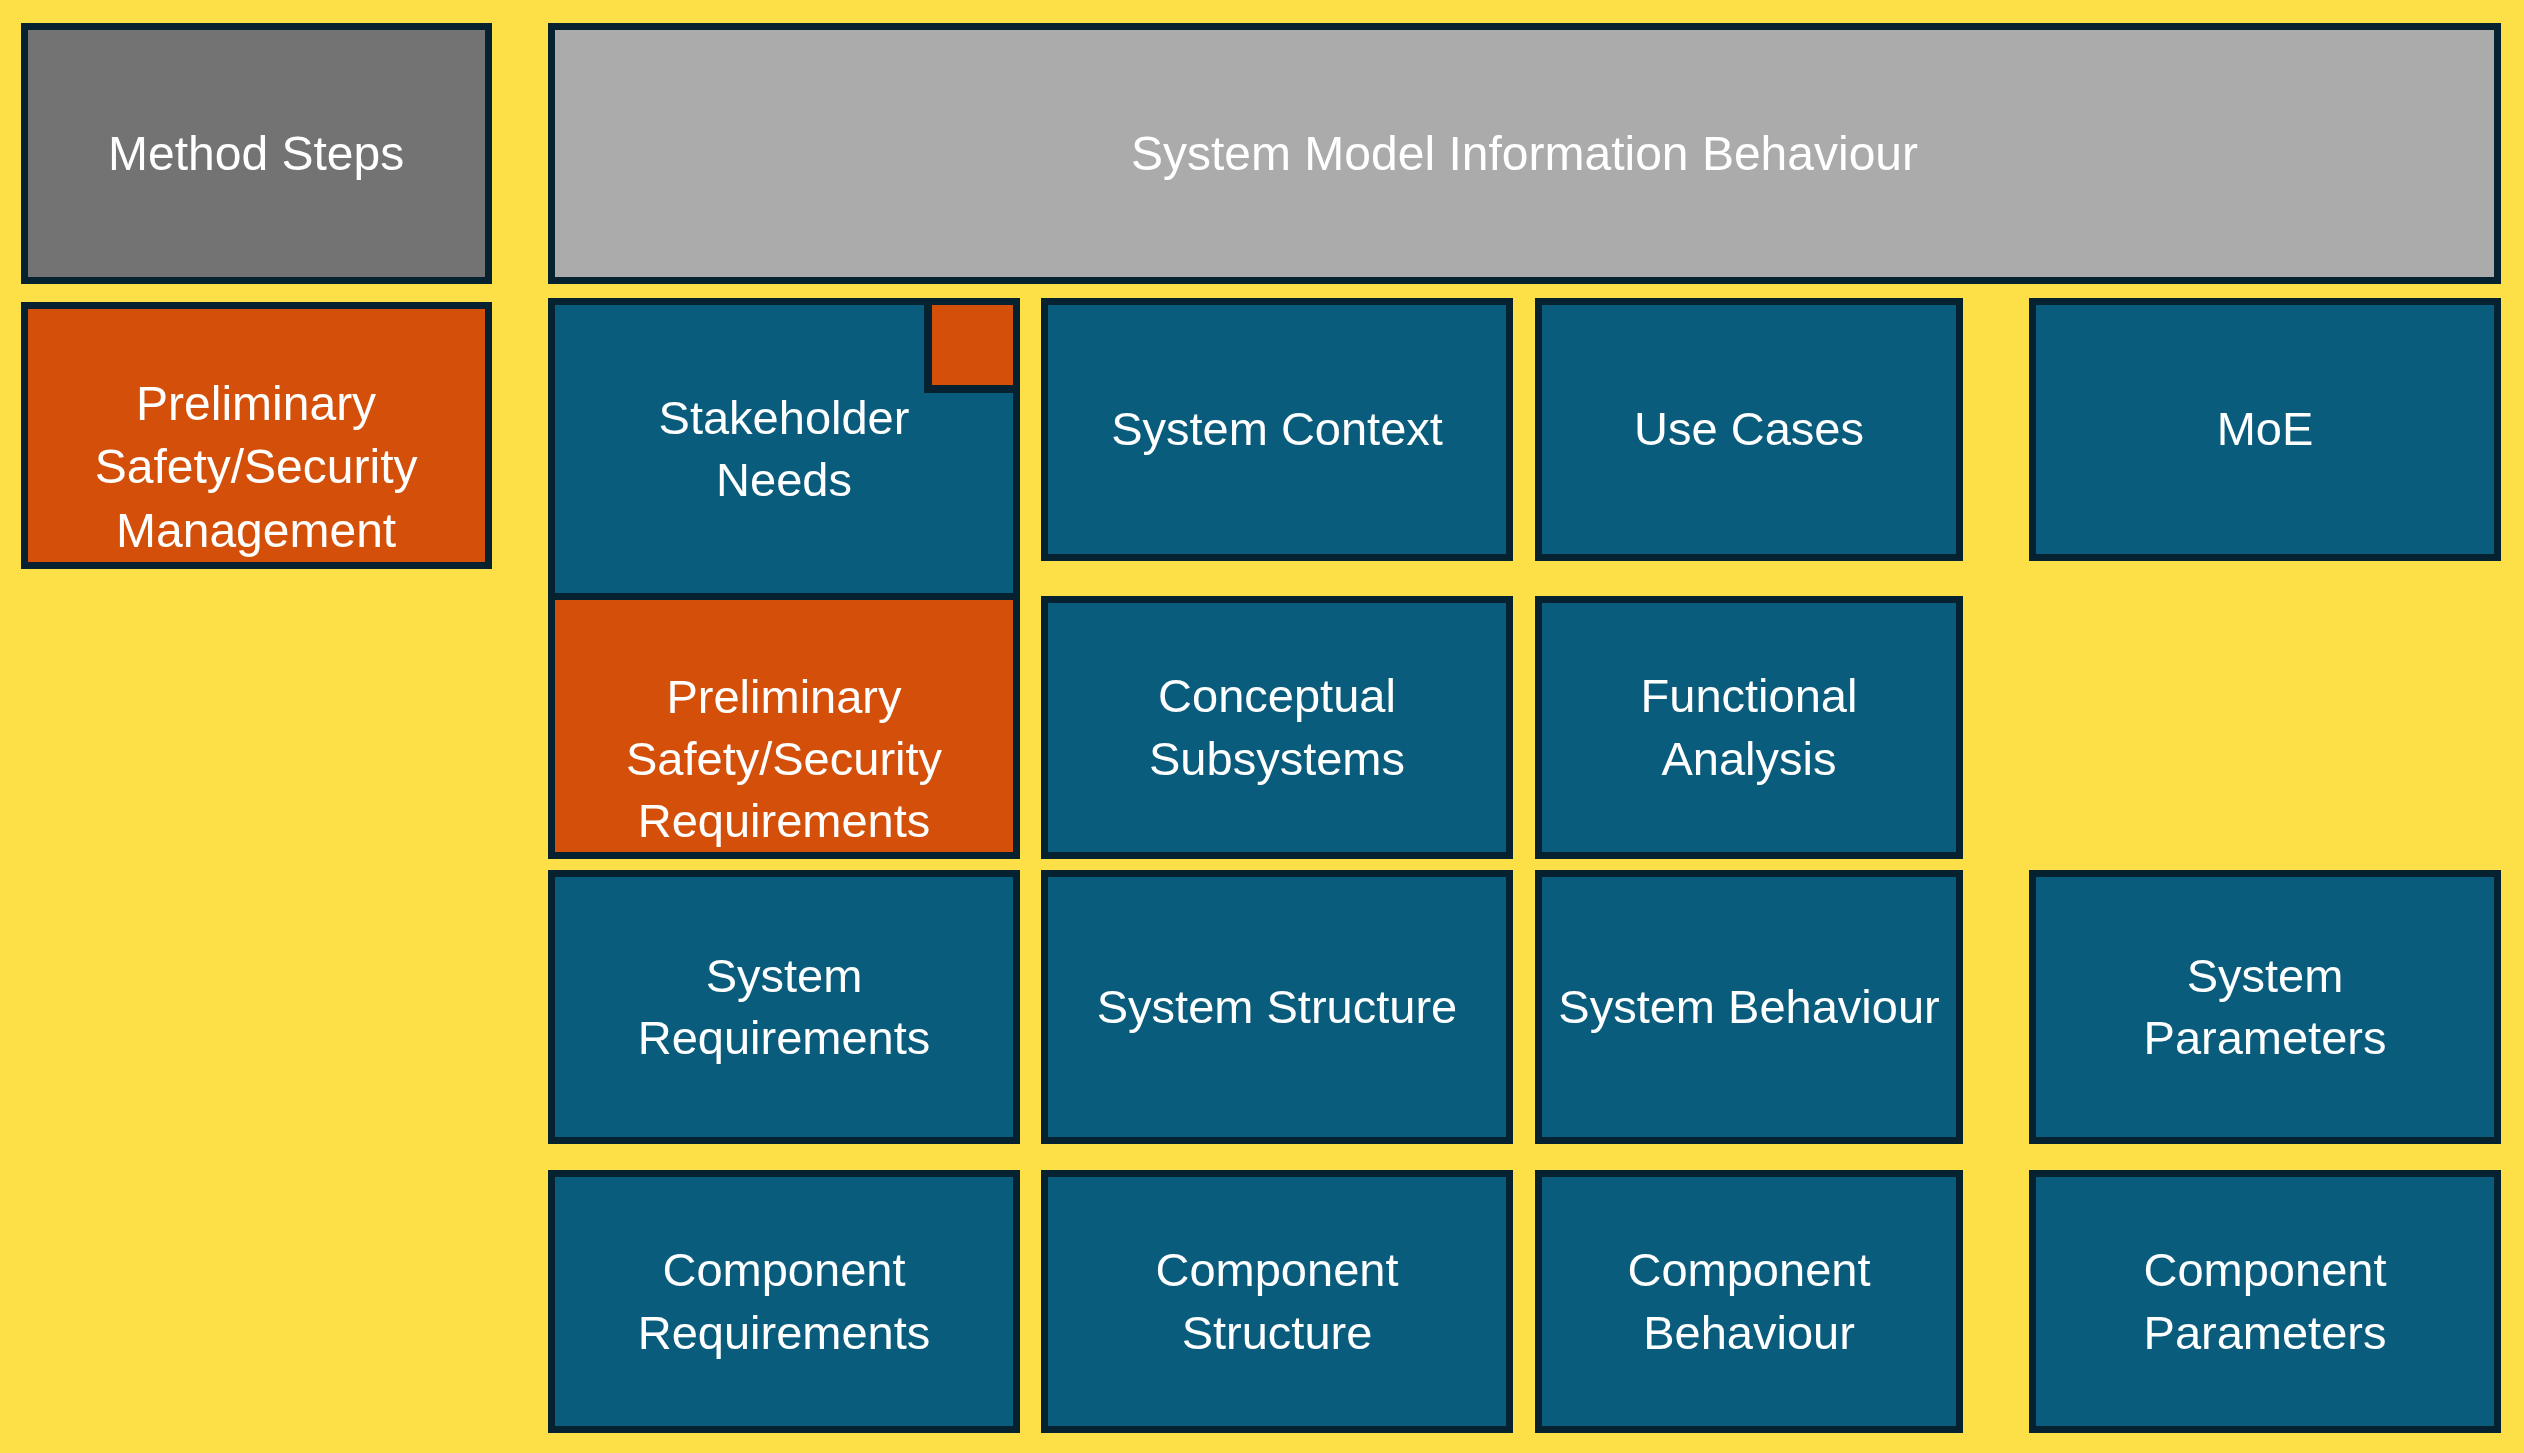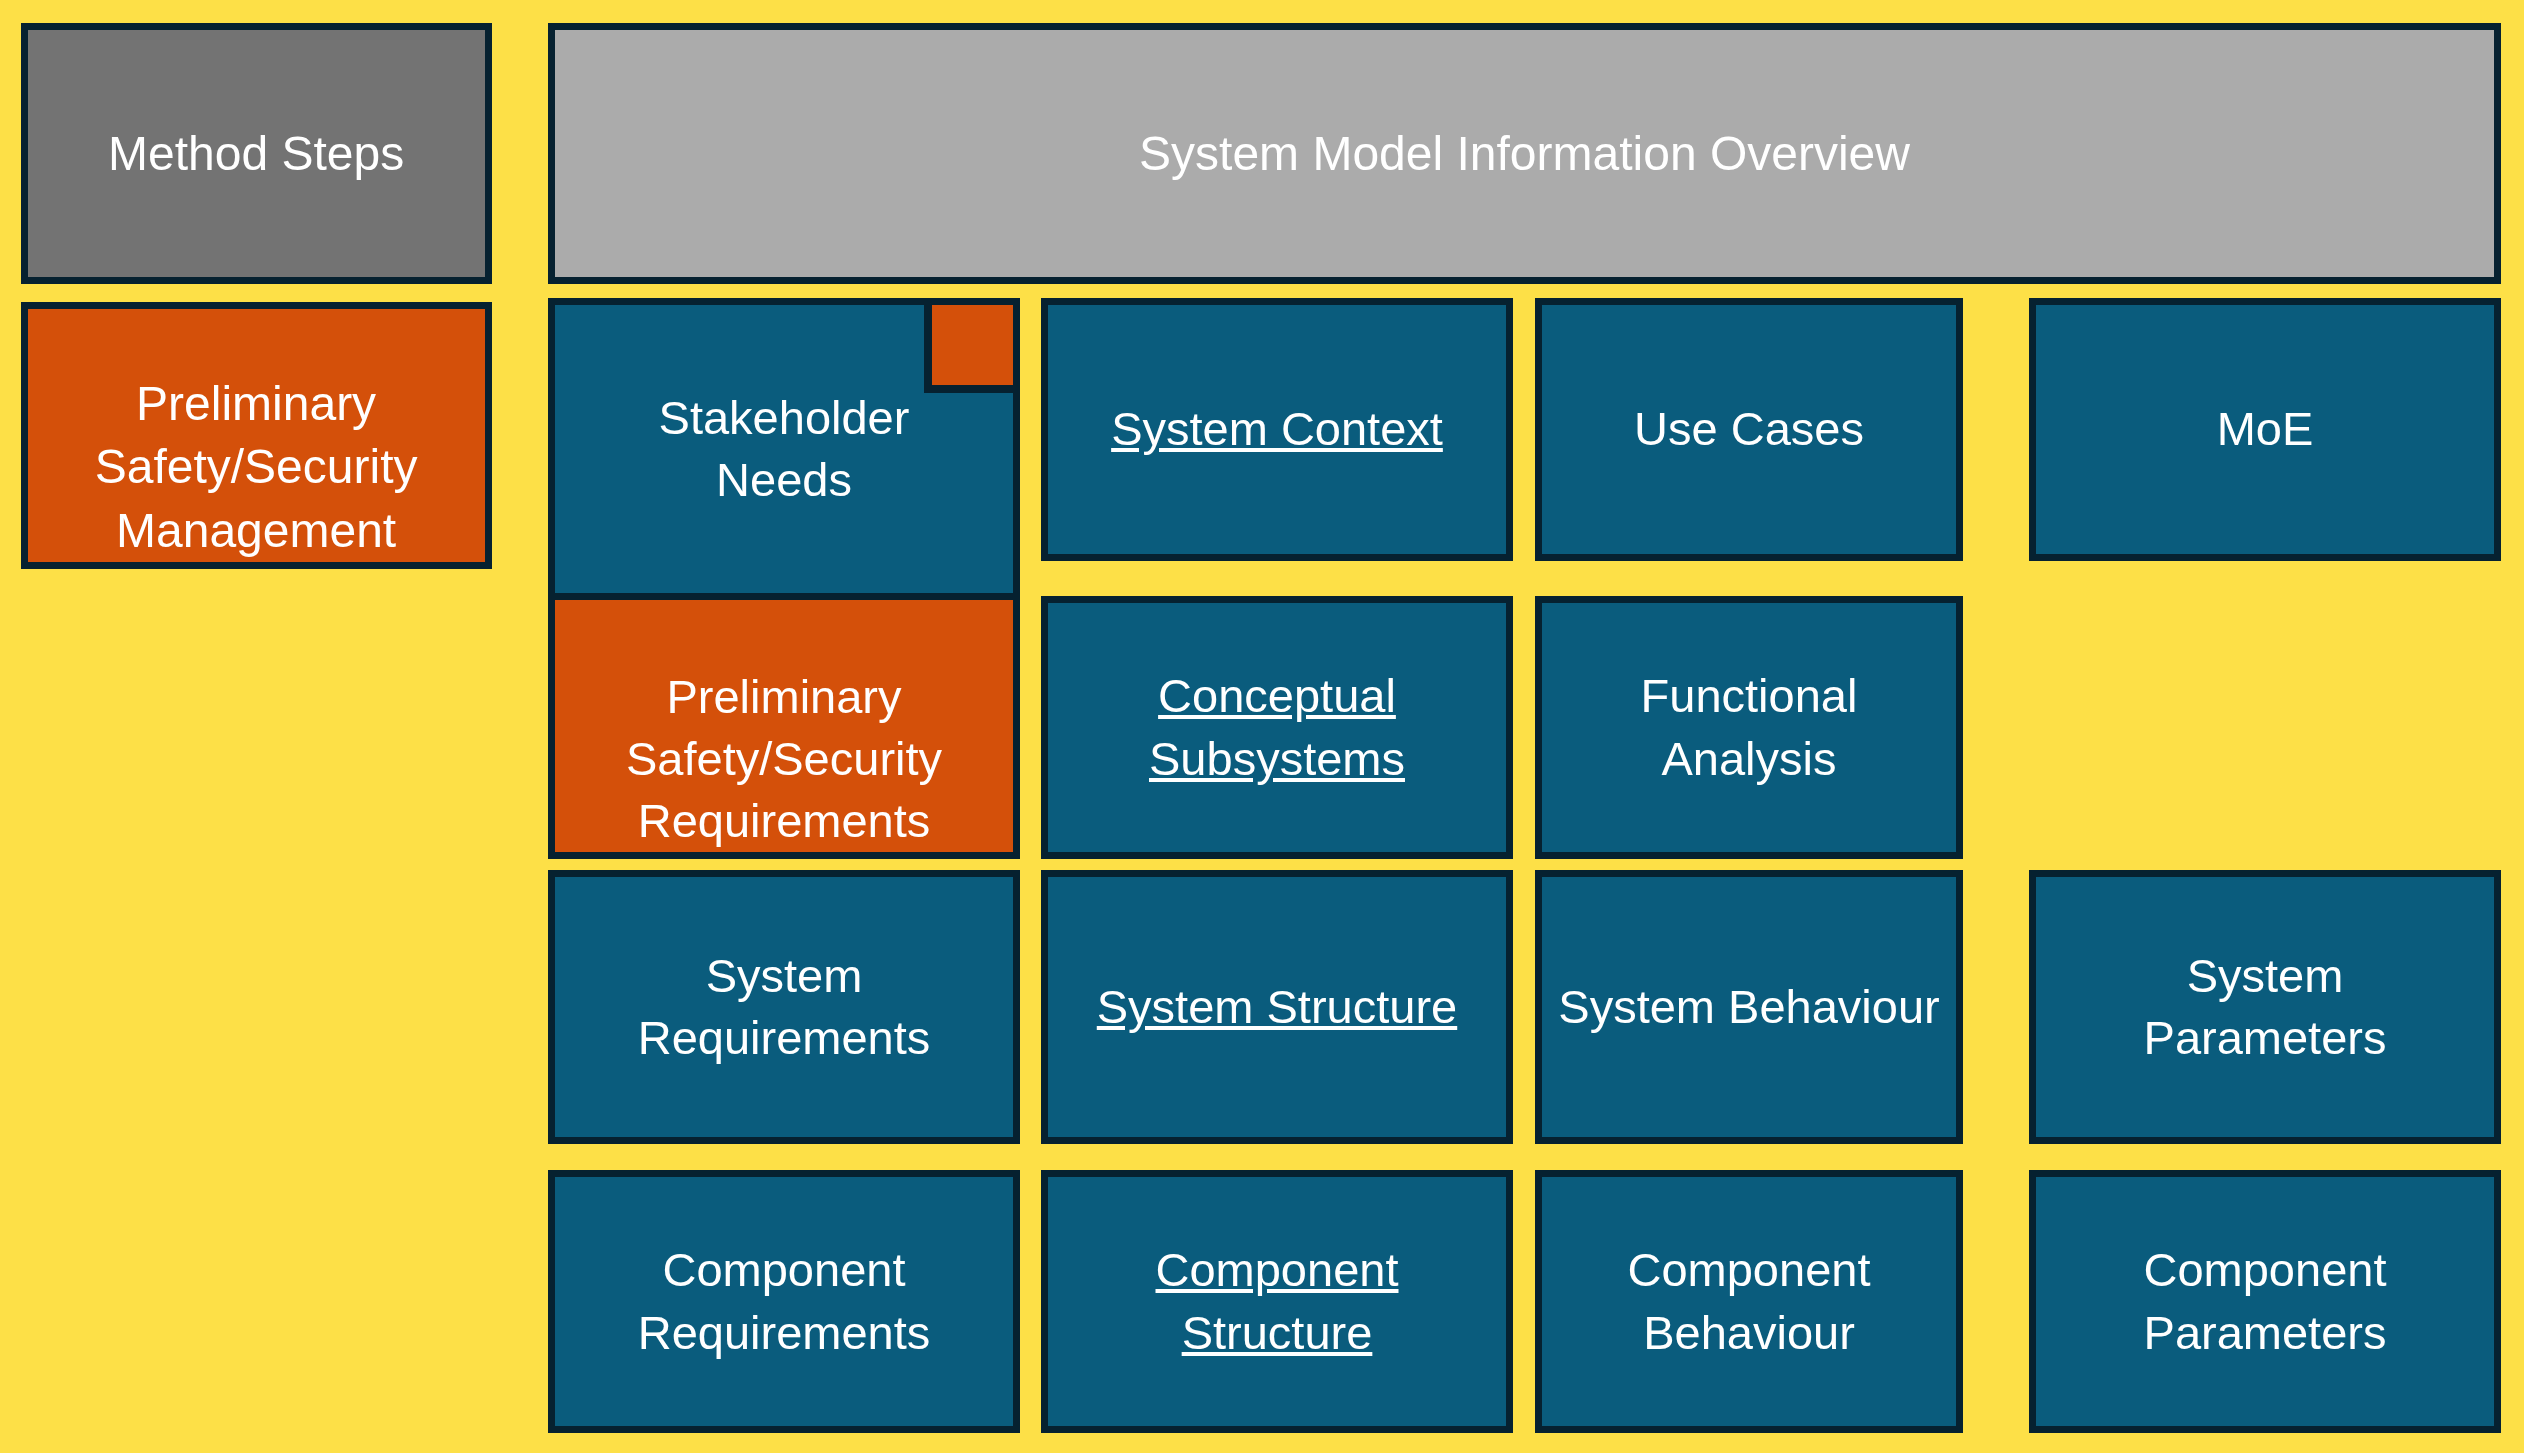--- a/index.html
+++ b/index.html
@@ -46,21 +46,21 @@
 
   
   .method-header { left: 20.6px;  top: 23px;  width: 471px; height: 261px; }
   .method-step   { left: 20.6px;  top: 302px; width: 471px; height: 267px; }
 
   
   .overview-header { left: 548px; top: 23px; width: 1953px; height: 261px; }
 
   
   .c1 { left: 548px;  width: 472px; }
-  .c2 { left: 1041px; width: 472px; text-decoration: underline; }
+  .c2 { left: 1041px; width: 472px; }
   .c3 { left: 1535px; width: 428px; }
   .c4 { left: 2029px; width: 472px; align-items: center; }
 
   
   .r1 { top: 298px;  height: 263px; }
   .r1-tall { top: 298px; height: 302px; }   
   .r2 { top: 596px;  height: 263px; }
   .r2-c1 { top: 593px; height: 266px; }     
   .r3 { top: 870px;  height: 274px; }
   .r4 { top: 1170px; height: 263px; }
@@ -86,21 +86,21 @@
     <span class="label">Method Steps</span>
   </div>
 
   <div class="box fill-orange txt-xl method-step">
     <span class="label">Preliminary
 Safety/Security
 Management</span>
   </div>
 
   <div class="box fill-gray-light txt-xl overview-header">
-    <span class="label">System Model Information Overview</span>
+    <span class="label">System Model Information Behaviour</span>
   </div>
 
   <div class="box fill-teal txt-lg c1 r1-tall">
     <div class="corner-marker"></div>
     <span class="label">Stakeholder
 Needs</span>
   </div>
 
   <div class="box fill-teal txt-lg c2 r1">
     <span class="label">System Context</span>

